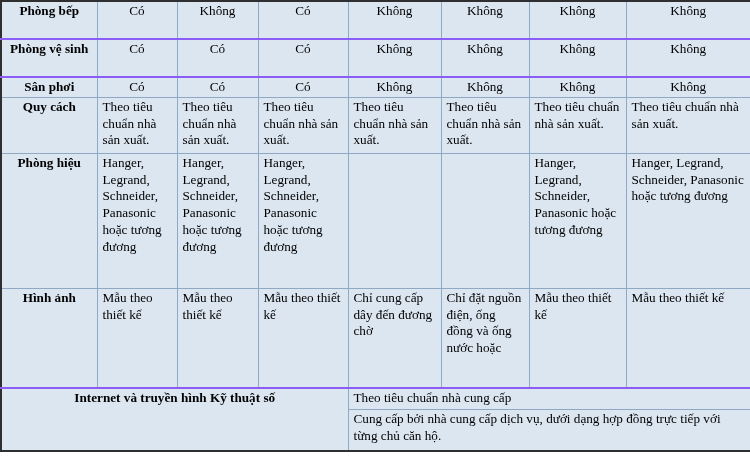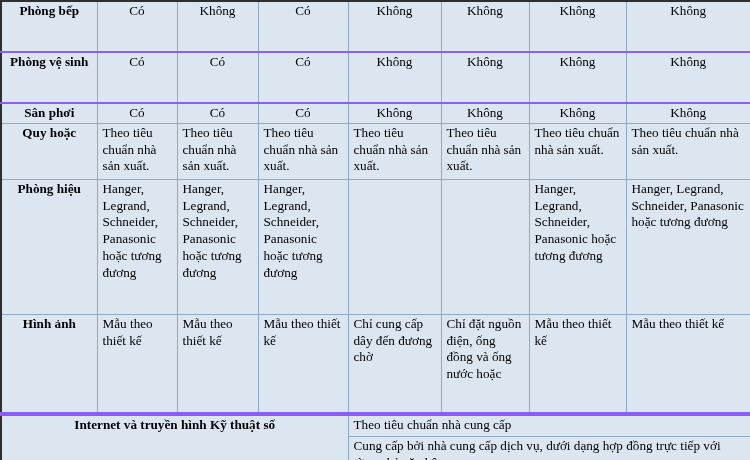--- a/index.html
+++ b/index.html
@@ -50,21 +50,21 @@
     text-align: left;
   }
   
   tr.sep-strong > td {
     border-top: 2px solid #8b5cf6;
   }
   tr.sep-thin > td {
     border-top: 1px solid #8fa8c4;
   }
   .bottom-block > td {
-    border-top: 4px solid #8b5cf6;
+    border-top: 2px solid #8b5cf6;
   }
   .bottom-label {
     font-weight: bold;
     text-align: center;
     vertical-align: middle;
     font-size: 14px;
   }
   .bottom-line-1 {
     border-bottom: 1px solid #8fa8c4;
   }
@@ -73,21 +73,21 @@
   col.c1 { width: 80px; }
   col.c2 { width: 81px; }
   col.c3 { width: 90px; }
   col.c4 { width: 93px; }
   col.c5 { width: 88px; }
   col.c6 { width: 97px; }
   col.c7 { width: 125px; }
   .r-tall-quy { height: 56px; }
   .r-tall-brand { height: 135px; }
   .r-tall-img { height: 100px; }
-  .r-norm { height: 51px; border-radius: 13px; }
+  .r-norm { height: 38px; border-radius: 13px; }
   .r-short { height: 18px; padding-left: 29px; }
 </style>
 </head>
 <body>
 
 <table class="spec-table">
   <colgroup>
     <col class="c0">
       <col class="c1">
       <col class="c2">
@@ -126,21 +126,21 @@
       <td class="cell-center">Có</td>
       <td class="cell-center">Có</td>
       <td class="cell-center">Có</td>
       <td class="cell-center">Không</td>
       <td class="cell-center">Không</td>
       <td class="cell-center">Không</td>
       <td class="cell-center">Không</td>
     </tr>
 
     <tr class="r-tall-quy sep-thin">
-      <td class="row-head">Quy hoặc</td>
+      <td class="row-head">Quy cách</td>
       <td class="cell-left">Theo tiêu chuẩn nhà sản xuất.</td>
       <td class="cell-left">Theo tiêu chuẩn nhà sản xuất.</td>
       <td class="cell-left">Theo tiêu chuẩn nhà sản xuất.</td>
       <td class="cell-left">Theo tiêu chuẩn nhà sản xuất.</td>
       <td class="cell-left">Theo tiêu chuẩn nhà sản xuất.</td>
       <td class="cell-left">Theo tiêu chuẩn nhà sản xuất.</td>
       <td class="cell-left">Theo tiêu chuẩn nhà sản xuất.</td>
     </tr>
 
     <tr class="r-tall-brand sep-thin">

